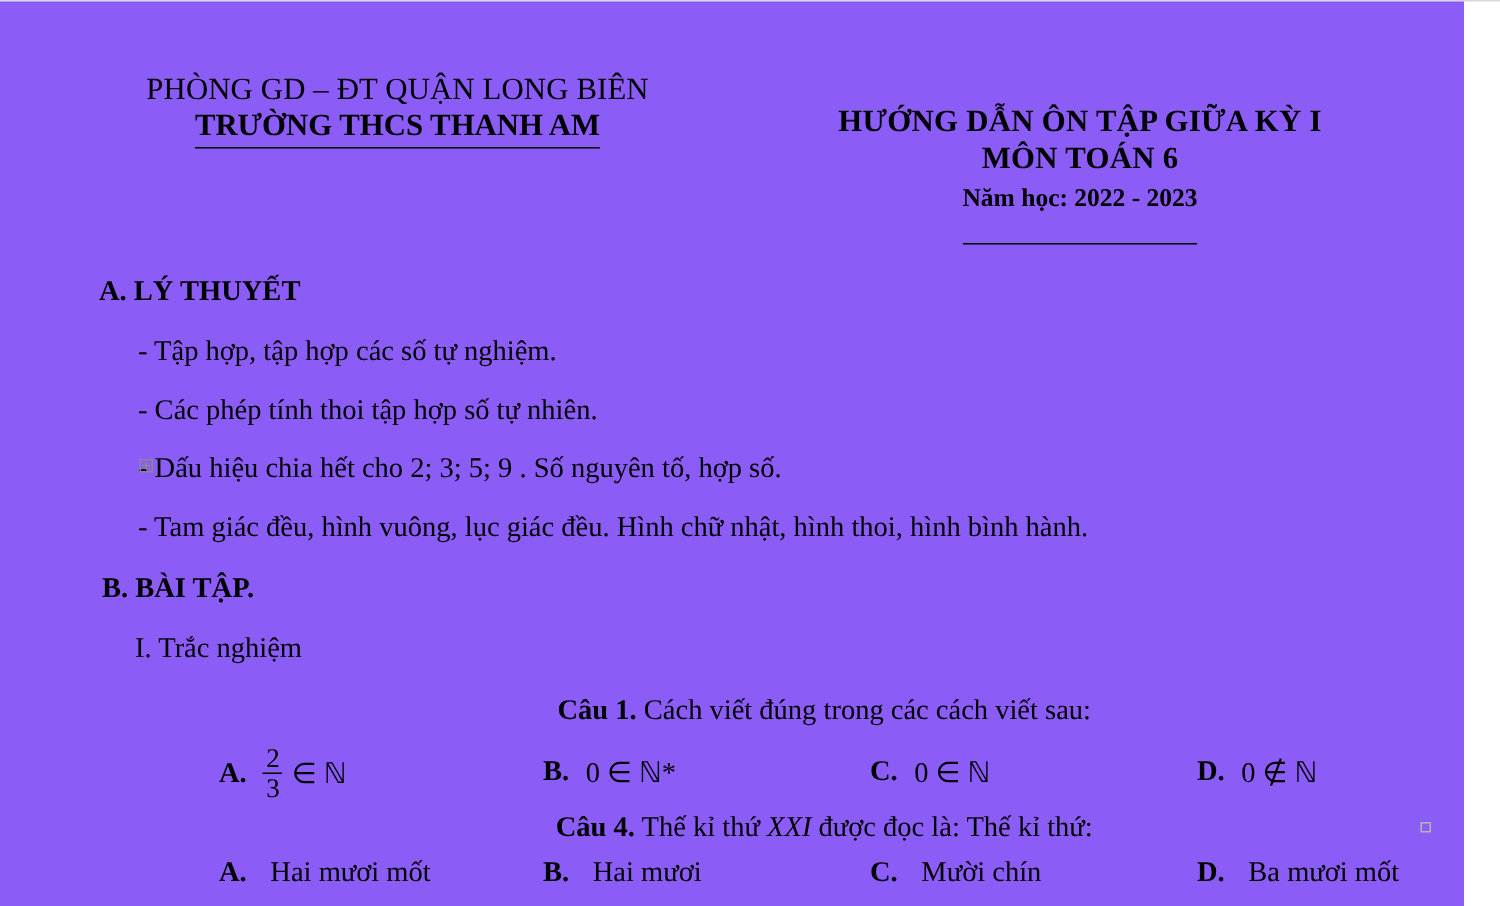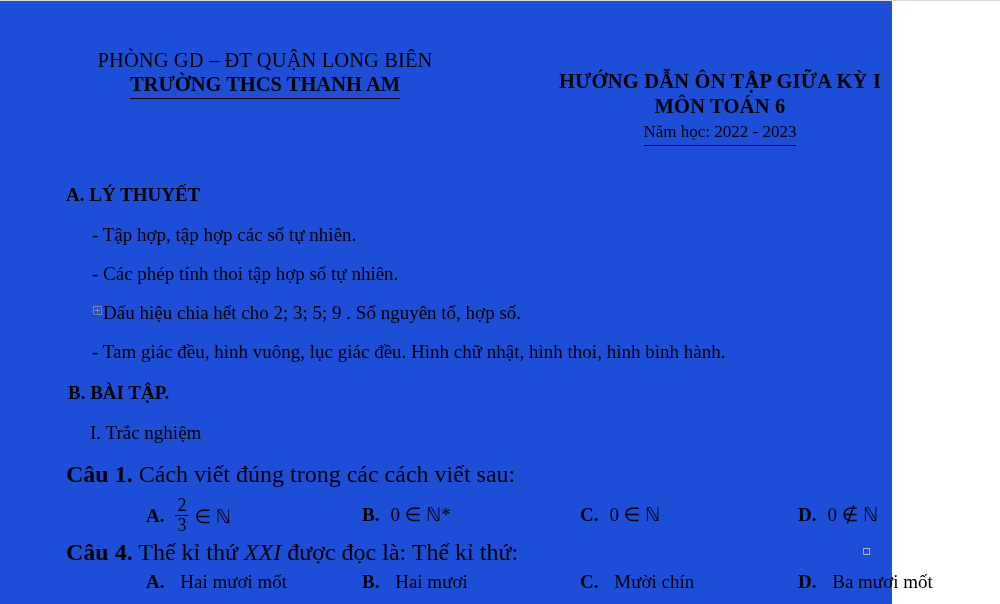--- a/index.html
+++ b/index.html
@@ -10,23 +10,23 @@
   body {
     width: 1000px;
     height: 604px;
     overflow: hidden;
     font-family: "Liberation Serif", serif;
     color: #000000;
     position: relative;
   }
   .page {
     position: relative;
-    width: 892px;
+    width: 976px;
     height: 604px;
-    background: #1d4ed8;
+    background: #8b5cf6;
     box-sizing: border-box;
   }
   .top-rule {
     position: absolute;
     top: 0;
     left: 0;
     width: 1000px;
     height: 1px;
     background: #d9d9d9;
   }
@@ -67,25 +67,25 @@
     padding-bottom: 1px;
   }
   .hr-line1, .hr-line2 {
     font-size: 20.5px;
     font-weight: bold;
     line-height: 25px;
     letter-spacing: 0.2px;
   }
   .hr-line3 {
     font-size: 17px;
-    font-weight: normal;
+    font-weight: bold;
     line-height: 24px;
     display: inline-block;
     border-bottom: 1.4px solid #000;
-    padding-bottom: 1px;
+    padding-bottom: 18px;
     margin-top: 1px;
   }
 
   
   .content {
     position: absolute;
     top: 182px;
     left: 0;
     width: 1000px;
   }
@@ -106,24 +106,25 @@
   }
   .spacer-a { height: 16px; }
   .sub-head {
     font-size: 19px;
     font-weight: normal;
     padding-left: 90px;
     line-height: 26px;
     margin-top: 14px;
   }
   .question {
-    font-size: 24px;
-    padding-left: 66px;
+    font-size: 19px;
+    padding-left: 99px;
     line-height: 26px;
     margin-top: 15px;
+    text-align: center;
   }
   .question b { font-weight: bold; }
   .q-italic { font-style: italic; }
 
   
   .anchor-marker {
     position: absolute;
     left: 93px;
     top: 306px;
     width: 9px;
@@ -236,21 +237,21 @@
       <div class="hr-line1">HƯỚNG DẪN ÔN TẬP GIỮA KỲ I</div>
       <div class="hr-line2">MÔN TOÁN 6</div>
       <div><span class="hr-line3">Năm học: 2022 - 2023</span></div>
     </div>
   </div>
 
   <div class="content">
 
     <div class="sec-head">A. LÝ THUYẾT</div>
 
-    <div class="bullet">- Tập hợp, tập hợp các số tự nhiên.</div>
+    <div class="bullet">- Tập hợp, tập hợp các số tự nghiệm.</div>
     <div class="bullet">- Các phép tính thoi tập hợp số tự nhiên.</div>
     <div class="bullet">- Dấu hiệu chia hết cho  2; 3; 5; 9 . Số nguyên tố, hợp số.</div>
     <div class="bullet">- Tam giác đều, hình vuông, lục giác đều. Hình chữ nhật, hình thoi, hình bình hành.</div>
 
     <div class="spacer-a"></div>
 
     <div class="sec-head tight">B. BÀI TẬP.</div>
 
     <div class="sub-head">I. Trắc nghiệm</div>
 

